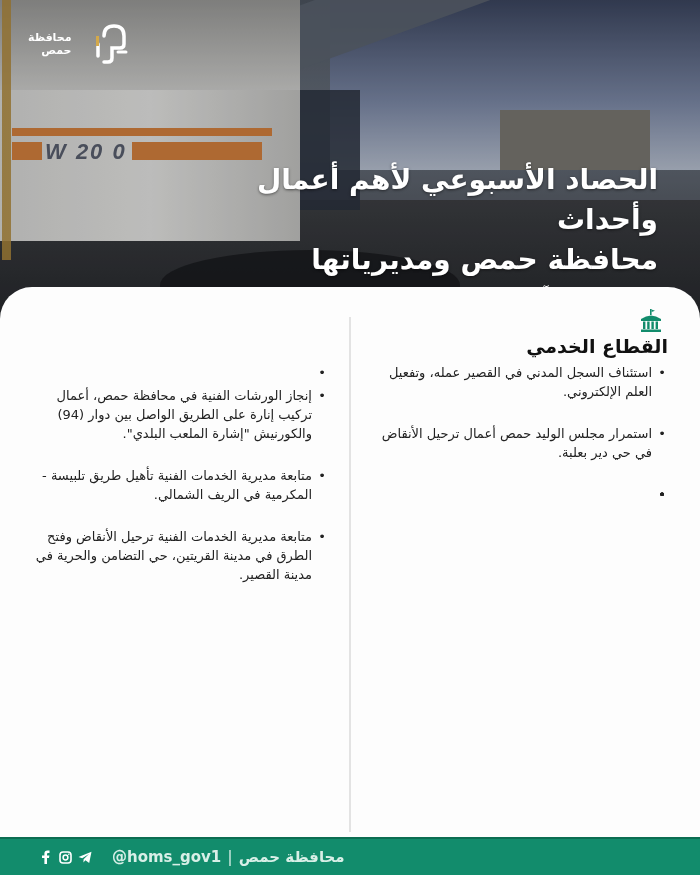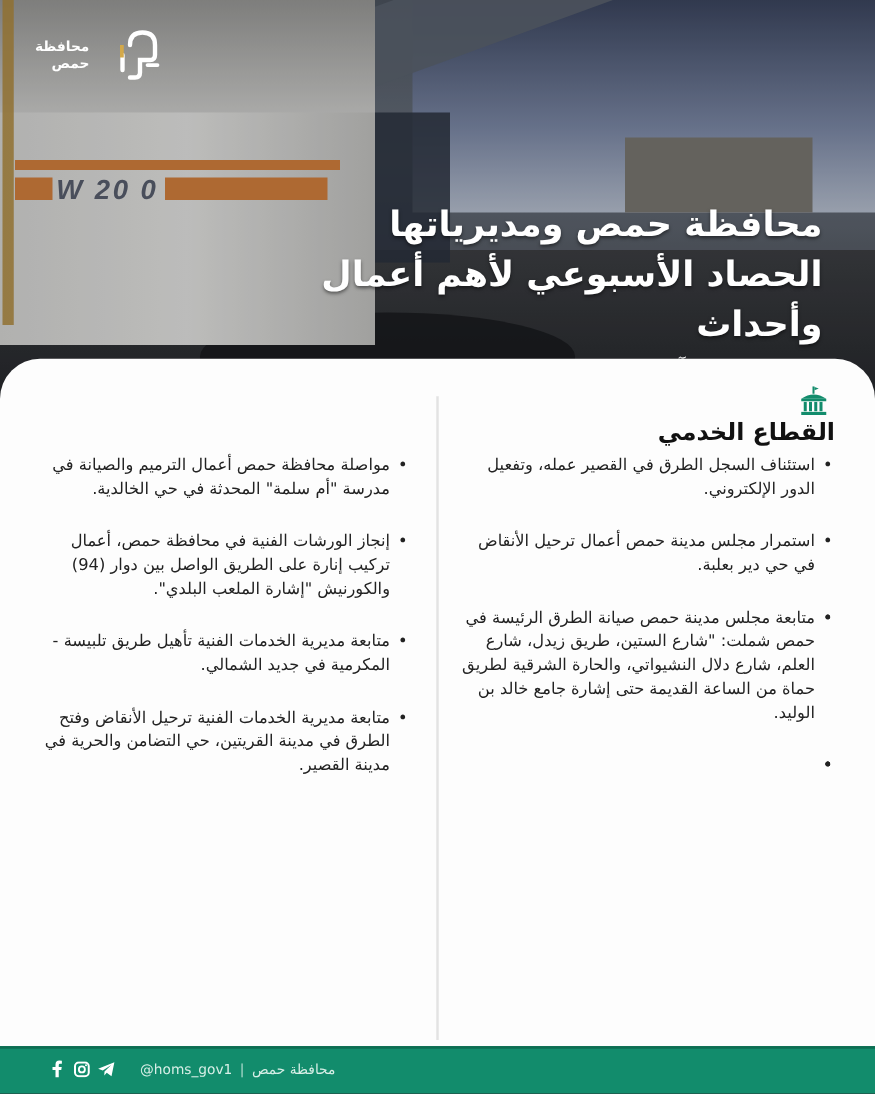--- a/index.html
+++ b/index.html
@@ -6,21 +6,21 @@
     html, body { width: 700px; height: 875px; overflow: hidden; background: #1e1f22; }
     body { font-family: "DejaVu Sans", sans-serif; position: relative; }
 
     .hero {
       position: absolute; left: 0; top: 0; width: 700px; height: 320px; overflow: hidden;
       background: linear-gradient(180deg, #4d5560 0%, #6b7380 40%, #3b3e42 100%);
     }
     
     .sky { position: absolute; left: 330px; top: 0; width: 370px; height: 170px;
       background: linear-gradient(180deg, #3c4660 0%, #7d8aa8 60%, #b9c2d2 100%); }
-    .machine-body { position: absolute; left: 0; top: 0; width: 300px; height: 276px;
+    .machine-body { position: absolute; left: 0; top: 0; width: 300px; height: 241px;
       background: linear-gradient(90deg, #d8d8d6 0%, #e6e6e4 50%, #c4c4c2 100%); }
     .machine-top { position: absolute; left: 0; top: 0; width: 300px; height: 90px;
       background: linear-gradient(180deg, #9a9a98 0%, #cfcfcd 100%); }
     .pole { position: absolute; left: 2px; top: 0; width: 9px; height: 260px; background: #b08a3c; opacity: .85; }
     .stripe1 { position: absolute; left: 12px; top: 128px; width: 260px; height: 8px; background: #d5803e; }
     .stripe2 { position: absolute; left: 12px; top: 142px; width: 30px; height: 18px; background: #d5803e; }
     .stripe3 { position: absolute; left: 132px; top: 142px; width: 130px; height: 18px; background: #d5803e; }
     .wlabel { position: absolute; left: 45px; top: 139px; font: italic bold 22px "Liberation Sans", sans-serif; color: #5a6070; letter-spacing: 2px; }
     .conveyor { position: absolute; left: 260px; top: 20px; width: 330px; height: 60px; background: #5c6470;
       transform: rotate(-20deg); transform-origin: left top; opacity: .9; }
@@ -50,21 +50,21 @@
     .section-title { font-size: 19px; font-weight: bold; color: #111; margin-top: 2px; }
 
     .col { position: absolute; direction: rtl; text-align: right; color: #222; font-size: 13px; line-height: 19px; }
     .col-right { right: 32px; top: 76px; width: 305px; }
     .col-left { right: 372px; top: 76px; width: 305px; }
     .item { position: relative; padding-right: 16px; margin-bottom: 23px; }
     .bullet { position: absolute; right: 2px; top: 0; color: #222; }
 
     .footer { position: absolute; left: 0; top: 837px; width: 700px; height: 38px; background: #128c6c;
       border-top: 2px solid #0c6d52; }
-    .footer-inner { position: absolute; left: 38px; top: 9px; display: flex; align-items: center; gap: 6px; color: #d8efe7; font-size: 11px; }
+    .footer-inner { position: absolute; left: 38px; top: 9px; display: flex; align-items: center; gap: 6px; color: #d8efe7; font-size: 15px; font-weight: bold; }
     .soc { width: 14px; height: 14px; display: inline-flex; align-items: center; justify-content: center; color: #fff; }
     .handle { margin-left: 14px; }
     .sep { opacity: .8; }
   </style>
 </head>
 <body>
 
 <div class="hero">
   <div class="sky"></div>
   <div class="road"></div>
@@ -88,22 +88,22 @@
       <path d="M24 30 L32 30" stroke="#fff" stroke-width="3" stroke-linecap="round"></path>
       <rect x="2" y="14" width="3" height="10" fill="#d4a94a"></rect>
     </svg>
     <div class="logo-text">
       <div>محافظة</div>
       <div>حمص</div>
     </div>
   </div>
 
   <div class="title-wrap">
+    <div class="title-line">الحصاد الأسبوعي لأهم أعمال وأحداث</div>
     <div class="title-line">محافظة حمص ومديرياتها</div>
-    <div class="title-line">الحصاد الأسبوعي لأهم أعمال وأحداث</div>
     <div class="subtitle">من 22 حتى 29 آب</div>
   </div>
 </div>
 
 <div class="card">
   <div class="divider"></div>
 
   <div class="section-head">
     <svg class="bank-icon" viewBox="0 0 22 24" style="margin-left:auto;">
       <rect x="10" y="0" width="1.6" height="6" fill="#128c6c"></rect>
@@ -113,33 +113,33 @@
       <rect x="3" y="12.5" width="2.4" height="7.5" fill="#128c6c"></rect>
       <rect x="7.2" y="12.5" width="2.4" height="7.5" fill="#128c6c"></rect>
       <rect x="11.4" y="12.5" width="2.4" height="7.5" fill="#128c6c"></rect>
       <rect x="15.6" y="12.5" width="2.4" height="7.5" fill="#128c6c"></rect>
       <rect x="1" y="20.5" width="20" height="2.5" fill="#128c6c"></rect>
     </svg>
     <div class="section-title">القطاع الخدمي</div>
   </div>
 
   <div class="col col-right">
-    <div class="item"><span class="bullet">•</span><span>استئناف السجل الطرق في القصير عمله، وتفعيل الدور الإلكتروني.</span></div>
-    <div class="item"><span class="bullet">•</span><span>استمرار مجلس مدينة حمص أعمال ترحيل الأنقاض في حي دير بعلبة.</span></div>
+    <div class="item"><span class="bullet">•</span><span>استئناف السجل المدني في القصير عمله، وتفعيل العلم الإلكتروني.</span></div>
+    <div class="item"><span class="bullet">•</span><span>استمرار مجلس الوليد حمص أعمال ترحيل الأنقاض في حي دير بعلبة.</span></div>
     <div class="item"><span class="bullet">•</span></div>
-    <div class="item"><span class="bullet">•</span><span>متابعة مجلس مدينة حمص صيانة الطرق الرئيسة في حمص شملت: "شارع الستين، طريق زيدل، شارع العلم، شارع دلال النشيواتي، والحارة الشرقية لطريق حماة من الساعة القديمة حتى إشارة جامع خالد بن الوليد.</span></div>
+    <div class="item"><span class="bullet">•</span></div>
     <div class="item"><span class="bullet">•</span></div>
     <div class="item"><span class="bullet">•</span></div>
     <div class="item"><span class="bullet">•</span></div>
   </div>
 
   <div class="col col-left">
-    <div class="item"><span class="bullet">•</span><span>مواصلة محافظة حمص أعمال الترميم والصيانة في مدرسة "أم سلمة" المحدثة في حي الخالدية.</span></div>
+    <div class="item"><span class="bullet">•</span></div>
     <div class="item"><span class="bullet">•</span><span>إنجاز الورشات الفنية في محافظة حمص، أعمال تركيب إنارة على الطريق الواصل بين دوار (94) والكورنيش "إشارة الملعب البلدي".</span></div>
-    <div class="item"><span class="bullet">•</span><span>متابعة مديرية الخدمات الفنية تأهيل طريق تلبيسة - المكرمية في جديد الشمالي.</span></div>
+    <div class="item"><span class="bullet">•</span><span>متابعة مديرية الخدمات الفنية تأهيل طريق تلبيسة - المكرمية في الريف الشمالي.</span></div>
     <div class="item"><span class="bullet">•</span><span>متابعة مديرية الخدمات الفنية ترحيل الأنقاض وفتح الطرق في مدينة القريتين، حي التضامن والحرية في مدينة القصير.</span></div>
   </div>
 </div>
 
 <div class="footer">
   <div class="footer-inner">
     <span class="soc">
       <svg width="9" height="14" viewBox="0 0 9 14">
           <path d="M6 14 V8 H8 L8.4 5.5 H6 V4 Q6 3 7 3 H8.5 V0.6 Q7.5 0.4 6.5 0.4 Q3.4 0.4 3.4 3.6 V5.5 H1 V8 H3.4 V14 Z" fill="#fff"></path>
         </svg>

